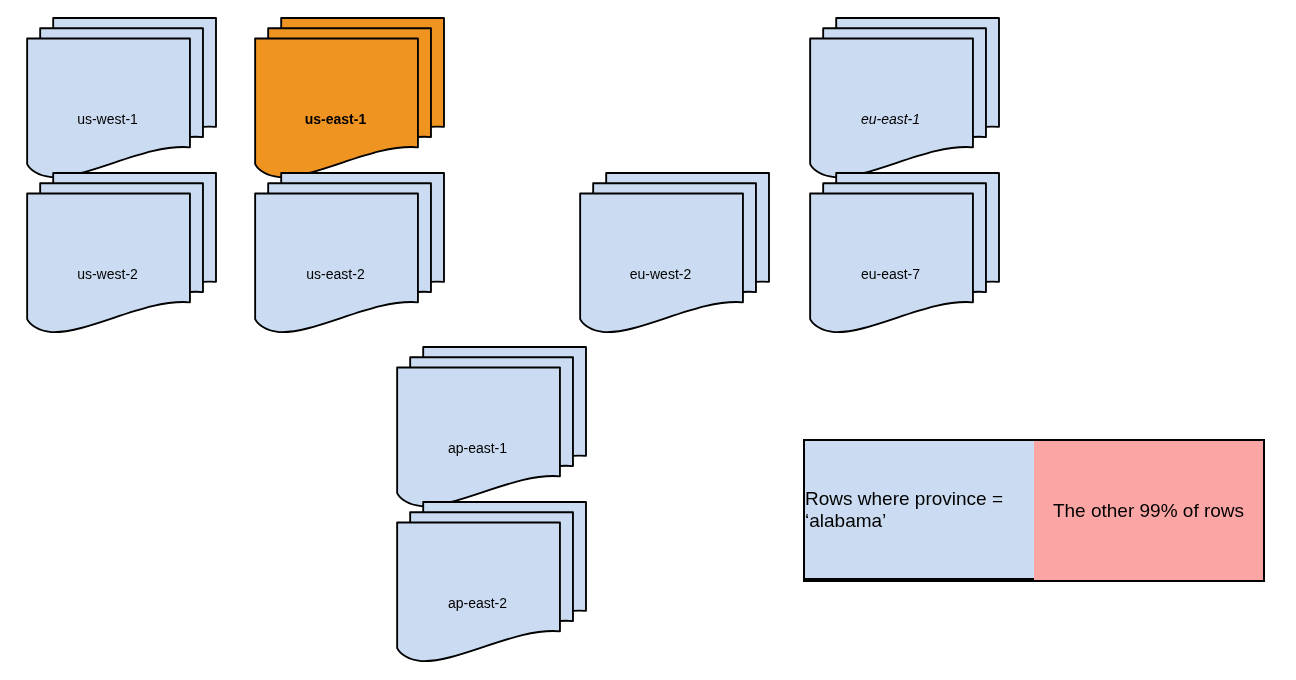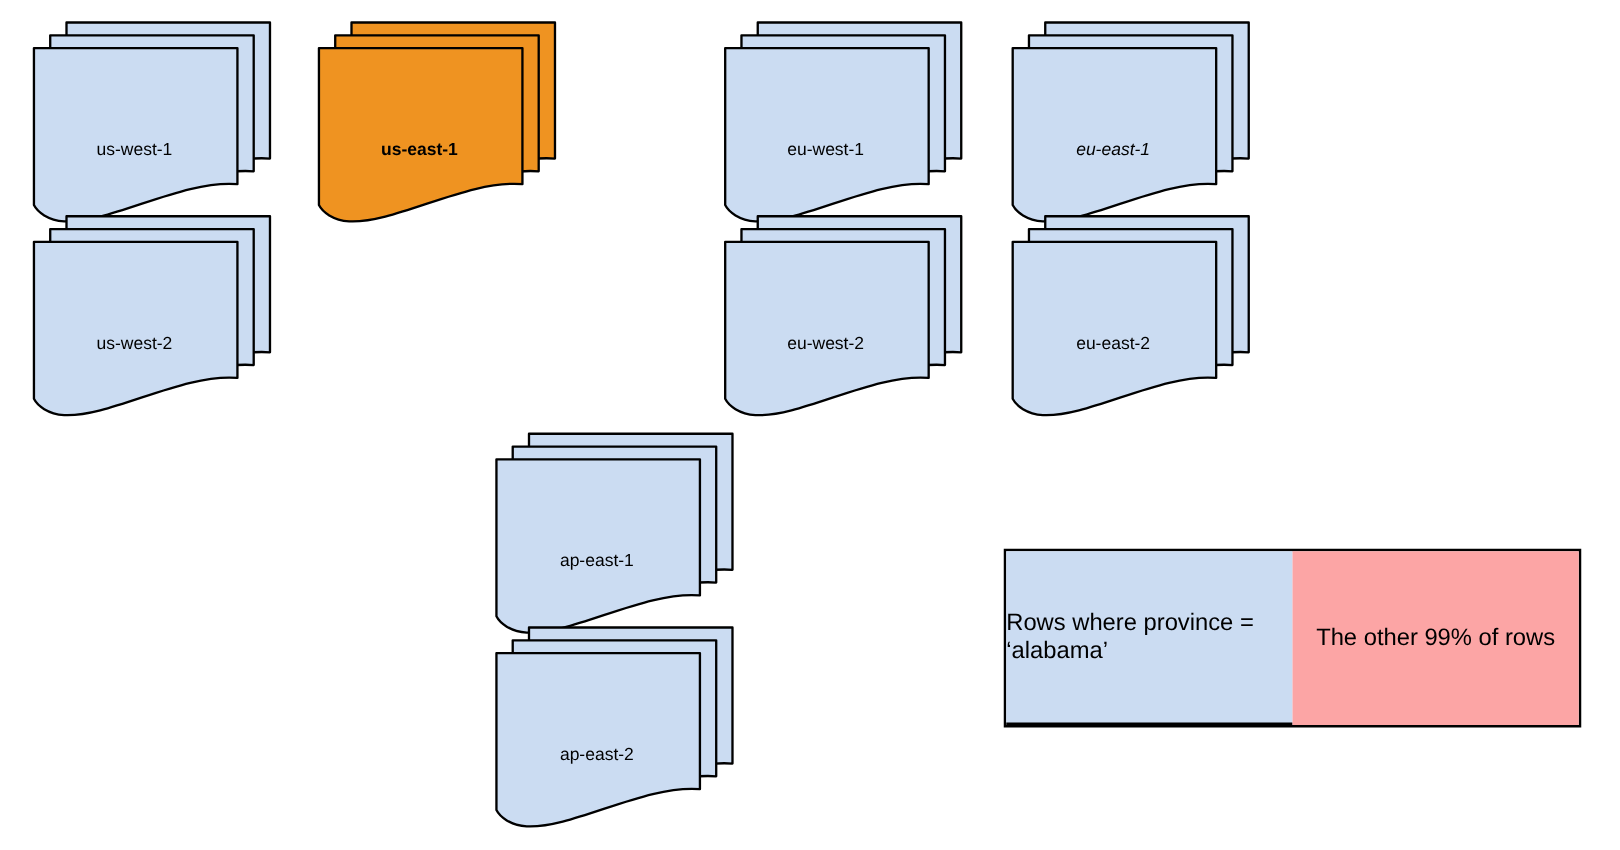--- a/index.html
+++ b/index.html
@@ -90,59 +90,59 @@
       <div class="stack-label" style="top: 66.04px;">us-west-1</div>
     </div>
     <div class="doc-stack" style="left: 248px; top: 18px;">
       <svg viewBox="0 0 205 172" width="205" height="172">
         <path d="M 28 0 L 203 0 L 203 117 C 155 113, 94 151, 54 149 C 40 148, 31 141, 28 135 Z" fill="#ef9321" stroke="#000000" stroke-width="2" stroke-linejoin="round"></path>
         <path d="M 14 11 L 189 11 L 189 128 C 141 124, 80 162, 40 160 C 26 159, 17 152, 14 146 Z" fill="#ef9321" stroke="#000000" stroke-width="2" stroke-linejoin="round"></path>
         <path d="M 0 22 L 175 22 L 175 139 C 127 135, 66 173, 26 171 C 12 170, 3 163, 0 157 Z" fill="#ef9321" stroke="#000000" stroke-width="2" stroke-linejoin="round"></path>
       </svg>
       <div class="stack-label" style="top: 66.04px; font-weight: bold;">us-east-1</div>
     </div>
-    <div class="doc-stack" style="left: 573px; top: 18px;">
-      <svg viewBox="0 0 205 172" width="205" height="172">
-        <path d="M 28 0 L 203 0 L 203 117 C 155 113, 94 151, 54 149 C 40 148, 31 141, 28 135 Z" fill="#cbdcf2" stroke="#000000" stroke-width="2" stroke-linejoin="round"></path>
-        <path d="M 14 11 L 189 11 L 189 128 C 141 124, 80 162, 40 160 C 26 159, 17 152, 14 146 Z" fill="#cbdcf2" stroke="#000000" stroke-width="2" stroke-linejoin="round"></path>
-        <path d="M 0 22 L 175 22 L 175 139 C 127 135, 66 173, 26 171 C 12 170, 3 163, 0 157 Z" fill="#cbdcf2" stroke="#000000" stroke-width="2" stroke-linejoin="round"></path>
-      </svg>
-      <div class="stack-label" style="top: 66.04px;">eu-west-1</div>
-    </div>
     <div class="doc-stack" style="left: 803px; top: 18px; font-style: italic;">
       <svg viewBox="0 0 205 172" width="205" height="172">
         <path d="M 28 0 L 203 0 L 203 117 C 155 113, 94 151, 54 149 C 40 148, 31 141, 28 135 Z" fill="#cbdcf2" stroke="#000000" stroke-width="2" stroke-linejoin="round"></path>
         <path d="M 14 11 L 189 11 L 189 128 C 141 124, 80 162, 40 160 C 26 159, 17 152, 14 146 Z" fill="#cbdcf2" stroke="#000000" stroke-width="2" stroke-linejoin="round"></path>
         <path d="M 0 22 L 175 22 L 175 139 C 127 135, 66 173, 26 171 C 12 170, 3 163, 0 157 Z" fill="#cbdcf2" stroke="#000000" stroke-width="2" stroke-linejoin="round"></path>
       </svg>
       <div class="stack-label" style="top: 66.04px;">eu-east-1</div>
     </div>
     <div class="doc-stack" style="left: 20px; top: 173px;">
       <svg viewBox="0 0 205 172" width="205" height="172">
         <path d="M 28 0 L 203 0 L 203 117 C 155 113, 94 151, 54 149 C 40 148, 31 141, 28 135 Z" fill="#cbdcf2" stroke="#000000" stroke-width="2" stroke-linejoin="round"></path>
         <path d="M 14 11 L 189 11 L 189 128 C 141 124, 80 162, 40 160 C 26 159, 17 152, 14 146 Z" fill="#cbdcf2" stroke="#000000" stroke-width="2" stroke-linejoin="round"></path>
         <path d="M 0 22 L 175 22 L 175 139 C 127 135, 66 173, 26 171 C 12 170, 3 163, 0 157 Z" fill="#cbdcf2" stroke="#000000" stroke-width="2" stroke-linejoin="round"></path>
       </svg>
       <div class="stack-label" style="top: 66.04px;">us-west-2</div>
     </div>
+    <div class="doc-stack" style="left: 248px; top: 173px;">
+      <svg viewBox="0 0 205 172" width="205" height="172">
+        <path d="M 28 0 L 203 0 L 203 117 C 155 113, 94 151, 54 149 C 40 148, 31 141, 28 135 Z" fill="#cbdcf2" stroke="#000000" stroke-width="2" stroke-linejoin="round"></path>
+        <path d="M 14 11 L 189 11 L 189 128 C 141 124, 80 162, 40 160 C 26 159, 17 152, 14 146 Z" fill="#cbdcf2" stroke="#000000" stroke-width="2" stroke-linejoin="round"></path>
+        <path d="M 0 22 L 175 22 L 175 139 C 127 135, 66 173, 26 171 C 12 170, 3 163, 0 157 Z" fill="#cbdcf2" stroke="#000000" stroke-width="2" stroke-linejoin="round"></path>
+      </svg>
+      <div class="stack-label" style="top: 66.04px;">us-east-2</div>
+    </div>
     <div class="doc-stack" style="left: 573px; top: 173px;">
       <svg viewBox="0 0 205 172" width="205" height="172">
         <path d="M 28 0 L 203 0 L 203 117 C 155 113, 94 151, 54 149 C 40 148, 31 141, 28 135 Z" fill="#cbdcf2" stroke="#000000" stroke-width="2" stroke-linejoin="round"></path>
         <path d="M 14 11 L 189 11 L 189 128 C 141 124, 80 162, 40 160 C 26 159, 17 152, 14 146 Z" fill="#cbdcf2" stroke="#000000" stroke-width="2" stroke-linejoin="round"></path>
         <path d="M 0 22 L 175 22 L 175 139 C 127 135, 66 173, 26 171 C 12 170, 3 163, 0 157 Z" fill="#cbdcf2" stroke="#000000" stroke-width="2" stroke-linejoin="round"></path>
       </svg>
       <div class="stack-label" style="top: 66.04px;">eu-west-2</div>
     </div>
     <div class="doc-stack" style="left: 803px; top: 173px;">
       <svg viewBox="0 0 205 172" width="205" height="172">
         <path d="M 28 0 L 203 0 L 203 117 C 155 113, 94 151, 54 149 C 40 148, 31 141, 28 135 Z" fill="#cbdcf2" stroke="#000000" stroke-width="2" stroke-linejoin="round"></path>
         <path d="M 14 11 L 189 11 L 189 128 C 141 124, 80 162, 40 160 C 26 159, 17 152, 14 146 Z" fill="#cbdcf2" stroke="#000000" stroke-width="2" stroke-linejoin="round"></path>
         <path d="M 0 22 L 175 22 L 175 139 C 127 135, 66 173, 26 171 C 12 170, 3 163, 0 157 Z" fill="#cbdcf2" stroke="#000000" stroke-width="2" stroke-linejoin="round"></path>
       </svg>
-      <div class="stack-label" style="top: 66.04px;">eu-east-2</div>
+      <div class="stack-label" style="top: 66.04px;">eu-east-7</div>
     </div>
     <div class="doc-stack" style="left: 390px; top: 347px;">
       <svg viewBox="0 0 205 172" width="205" height="172">
         <path d="M 28 0 L 203 0 L 203 117 C 155 113, 94 151, 54 149 C 40 148, 31 141, 28 135 Z" fill="#cbdcf2" stroke="#000000" stroke-width="2" stroke-linejoin="round"></path>
         <path d="M 14 11 L 189 11 L 189 128 C 141 124, 80 162, 40 160 C 26 159, 17 152, 14 146 Z" fill="#cbdcf2" stroke="#000000" stroke-width="2" stroke-linejoin="round"></path>
         <path d="M 0 22 L 175 22 L 175 139 C 127 135, 66 173, 26 171 C 12 170, 3 163, 0 157 Z" fill="#cbdcf2" stroke="#000000" stroke-width="2" stroke-linejoin="round"></path>
       </svg>
       <div class="stack-label" style="top: 66.04px;">ap-east-1</div>
     </div>
     <div class="doc-stack" style="left: 390px; top: 502px;">

